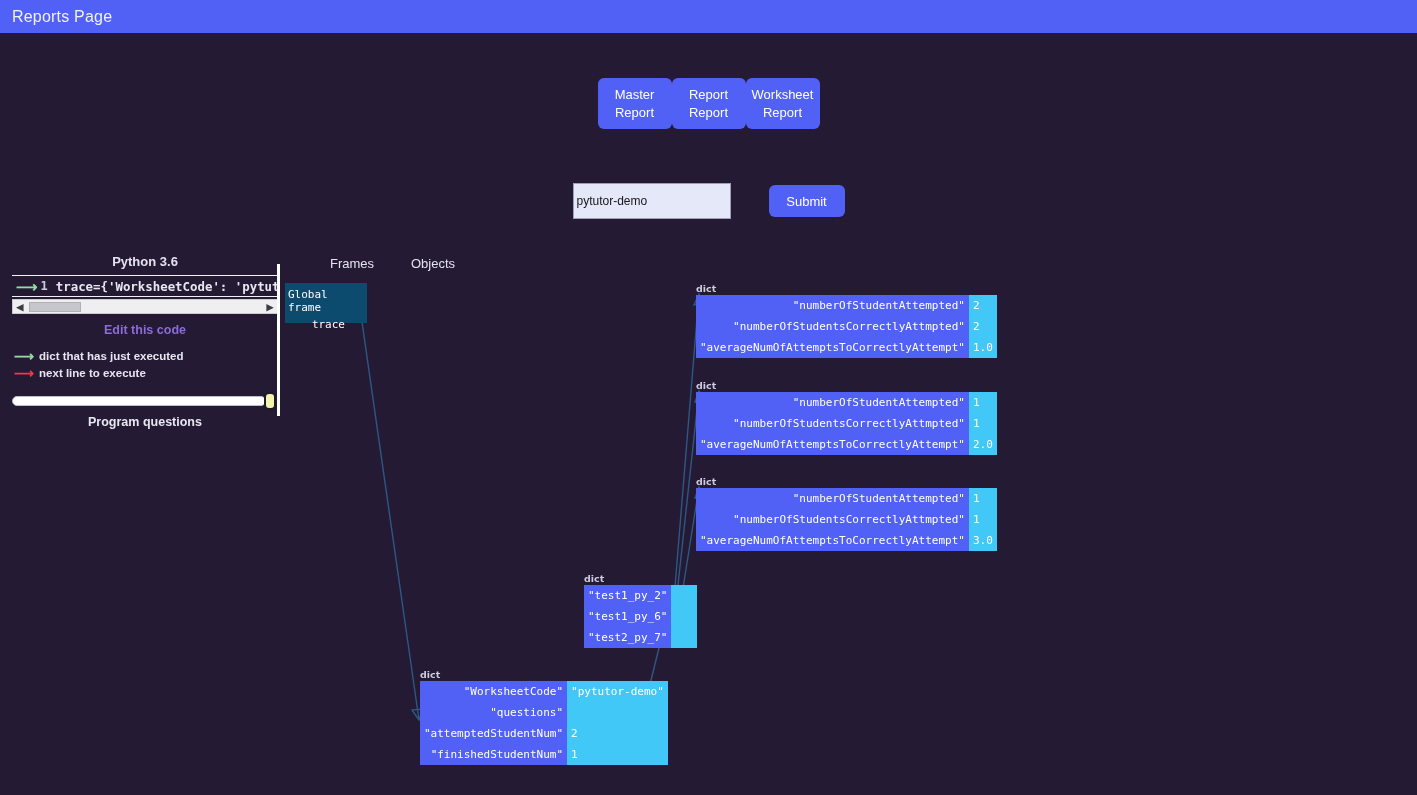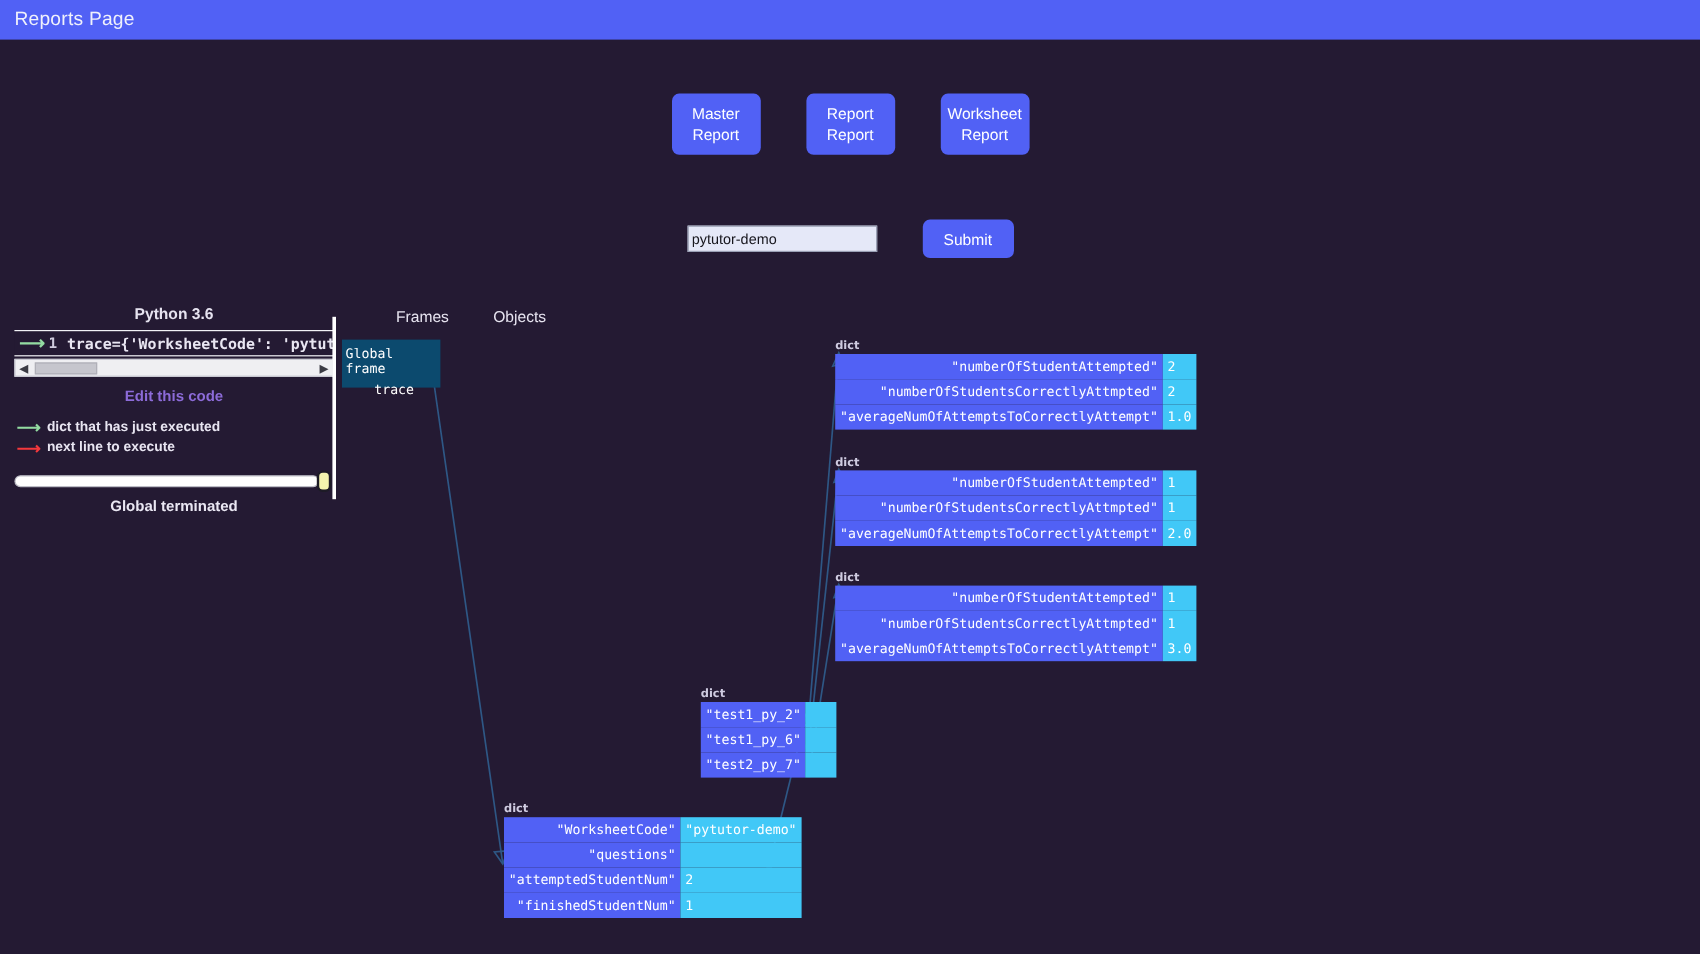--- a/index.html
+++ b/index.html
@@ -31,21 +31,21 @@
     color: #f2f3ff;
     font-size: 12.5px;
     padding: 5px 8px 6px 8px;
     white-space: nowrap;
   }
 
   
   .report-row {
     position: absolute; left: 0; top: 78px;
     width: 1417px;
-    display: flex; justify-content: center; gap: 38px;
+    display: flex; justify-content: center; 
   }
   .report-btn {
     width: 74px; height: 51px;
     background: #5161f5;
     border: none; border-radius: 6px;
     color: #ffffff;
     font-size: 13px;
     line-height: 18px;
     font-family: "Liberation Sans", sans-serif;
     cursor: pointer;
@@ -61,21 +61,21 @@
     width: 1417px;
     display: flex; align-items: center; justify-content: center;
   }
   .ws-label {
     color: #eceaf5;
     font-size: 26px;
     margin-right: 20px;
     white-space: nowrap;
   }
   .ws-input {
-    width: 158px; height: 22px;
+    width: 158px; height: 36px;
     background: #e5e8f8;
     border: 1px solid #9aa0b5;
     color: #16151c;
     font-size: 12px;
     font-family: "Liberation Sans", sans-serif;
     padding: 1px 3px;
     outline: none;
   }
   .ws-submit {
     width: 76px; height: 32px;
@@ -275,21 +275,21 @@
       <div class="legend-row">
         <span class="leg-arrow r">⟶</span>
         <span class="leg-text">next line to execute</span>
       </div>
     </div>
 
     <div class="slider-wrap">
       <div class="slider-track"></div>
       <div class="slider-handle"></div>
     </div>
-    <div class="prog-term">Global terminated</div>
+    <div class="prog-term">Program questions</div>
   </div>
   <div class="code-vsep"></div>
 
   <div class="col-head frames">Frames</div>
   <div class="col-head objects">Objects</div>
 
   <div class="gframe">
     <div class="gframe-title">Global frame</div>
     <div class="gframe-var">trace</div>
   </div>

